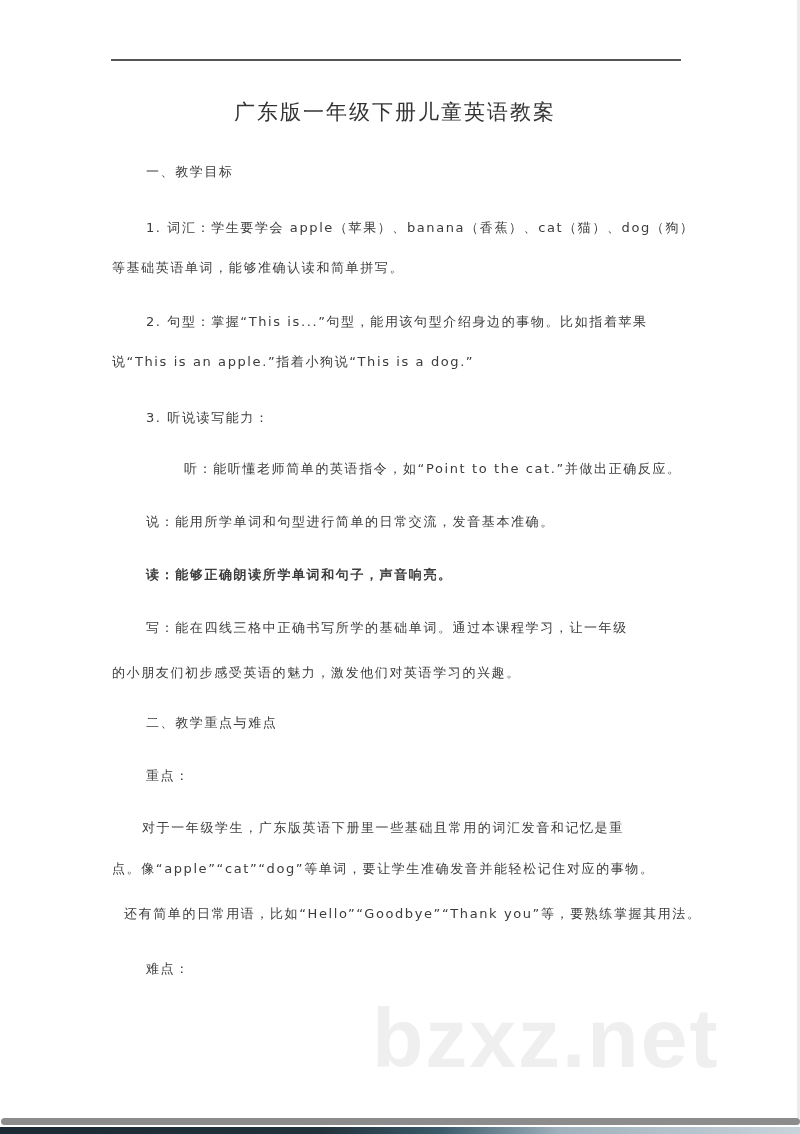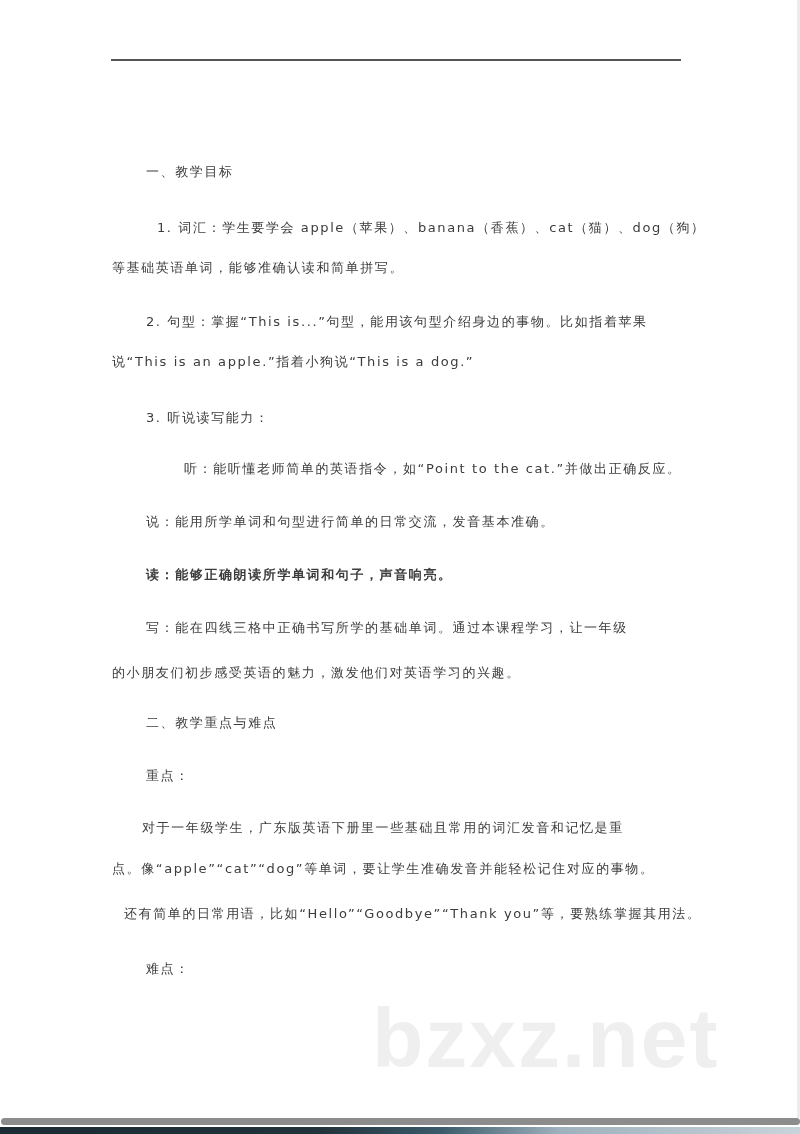--- a/index.html
+++ b/index.html
@@ -37,24 +37,25 @@
     .desktop-strip {
       position: absolute; left: 0; top: 1127px; width: 800px; height: 7px;
       background: linear-gradient(90deg, #1b2a33 0%, #22323b 40%, #3a5a6a 55%, #9fb1bd 70%, #c9d3da 100%);
     }
   </style>
 </head>
 <body>
 
 <div class="page">
   <div class="header-rule"></div>
+  <div class="title">广东版一年级下册儿童英语教案</div>
 
   <div id="lines">
     <div class="line" style="left: 146px; top: 163px;">一、教学目标</div>
-    <div class="line" style="left: 146px; top: 219px; margin-left: 11px;">1. 词汇：学生要学会 apple（苹果）、banana（香蕉）、cat（猫）、dog（狗）</div>
+    <div class="line" style="left: 146px; top: 219px;">1. 词汇：学生要学会 apple（苹果）、banana（香蕉）、cat（猫）、dog（狗）</div>
     <div class="line" style="left: 112px; top: 259px;">等基础英语单词，能够准确认读和简单拼写。</div>
     <div class="line" style="left: 146px; top: 313px;">2. 句型：掌握“This  is...”句型，能用该句型介绍身边的事物。比如指着苹果</div>
     <div class="line" style="left: 112px; top: 353px;">说“This is an apple.”指着小狗说“This is a dog.”</div>
     <div class="line" style="left: 146px; top: 409px;">3. 听说读写能力：</div>
     <div class="line" style="left: 146px; top: 460px; padding-left: 38px;">听：能听懂老师简单的英语指令，如“Point to the cat.”并做出正确反应。</div>
     <div class="line" style="left: 146px; top: 513px;">说：能用所学单词和句型进行简单的日常交流，发音基本准确。</div>
     <div class="line" style="left: 146px; top: 566px; font-weight: bold;">读：能够正确朗读所学单词和句子，声音响亮。</div>
     <div class="line" style="left: 146px; top: 619px;">写：能在四线三格中正确书写所学的基础单词。通过本课程学习，让一年级</div>
     <div class="line" style="left: 112px; top: 664px;">的小朋友们初步感受英语的魅力，激发他们对英语学习的兴趣。</div>
     <div class="line" style="left: 146px; top: 714px;">二、教学重点与难点</div>

